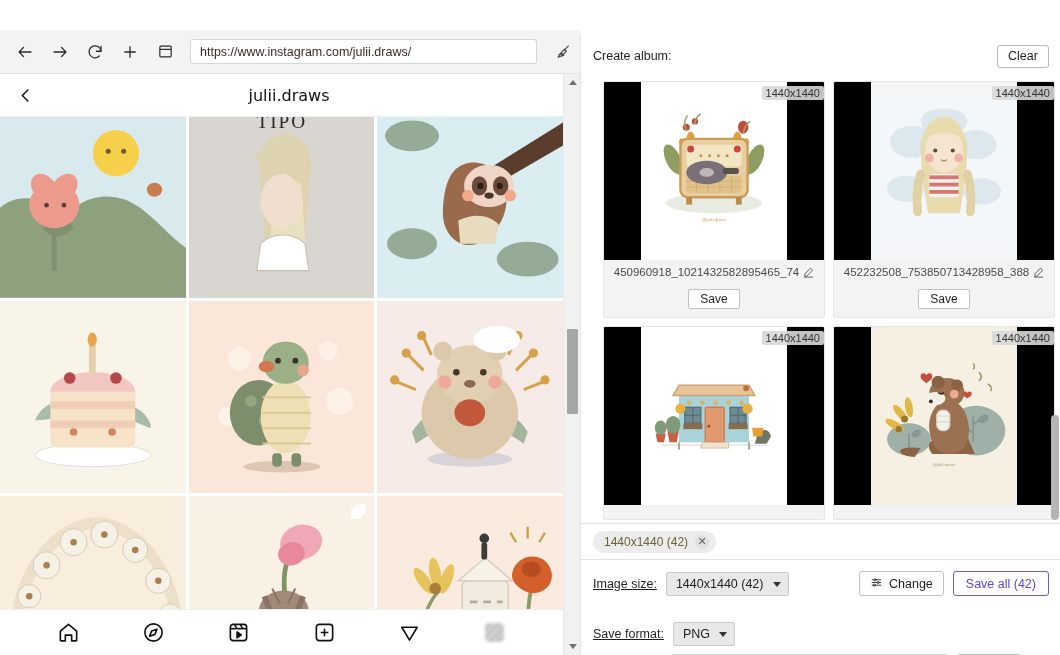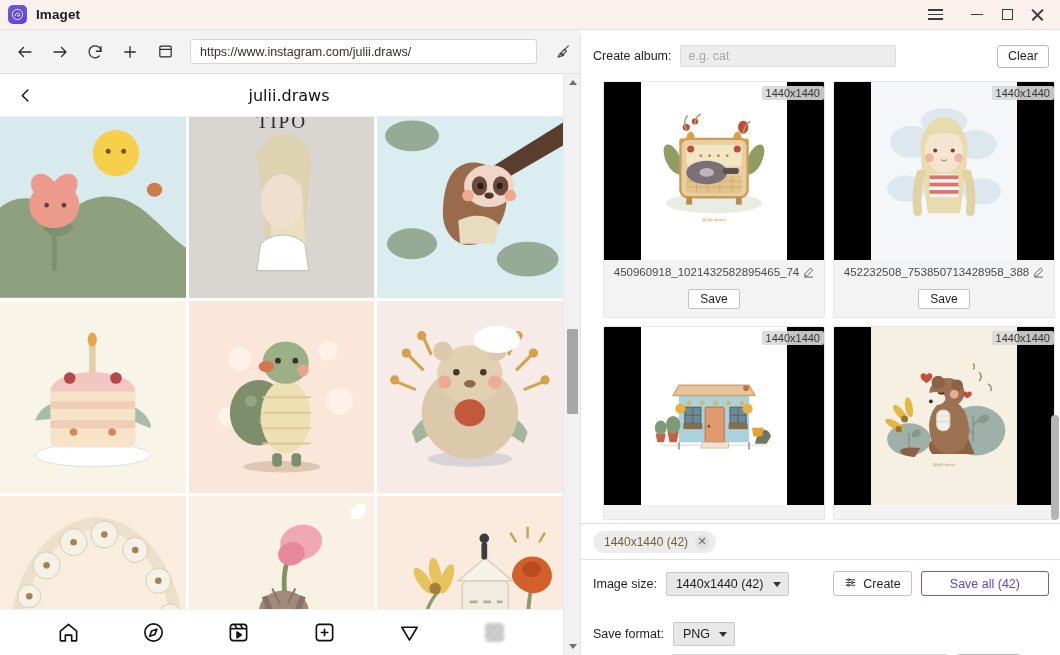--- a/index.html
+++ b/index.html
@@ -221,39 +221,39 @@
     margin-left:7px; width:14px; height:14px; border-radius:50%;
     display:flex; align-items:center; justify-content:center;
     font-size:11px; color:#666; background:#e0e0e0;
   }
 
   .sizebar {
     position:absolute; left:0; top:525px; width:480px; height:48px;
     border-top:1px solid #e2e2e2;
     display:flex; align-items:center; padding:0 12px;
   }
-  .lbl { font-size:12.5px; color:#1f1f1f; }
+  .lbl { font-size:12.5px; color:#1f1f1f;text-decoration:underline; }
   .select {
     position:relative; height:24px; background:#e8e8e8; border:1px solid #c9c9c9;
     border-radius:2px; display:flex; align-items:center;
     padding:0 24px 0 9px; font-size:12.5px; color:#1f1f1f;
   }
   .select .chev {
     position:absolute; right:7px; top:50%; margin-top:-2px;
     width:0;height:0;border-left:4.5px solid transparent;border-right:4.5px solid transparent;
     border-top:5px solid #333;
   }
   .filter-btn {
     margin-left:auto; height:25px; padding:0 10px;
     border:1px solid #c2c2c2; border-radius:3px; background:#fff;
     display:flex; align-items:center; gap:6px;
     font-size:12.5px; color:#1f1f1f;
   }
   .saveall-btn {
-    margin-left:9px; height:25px; padding:0 28px;
+    margin-left:9px; height:25px; padding:0 12px;
     border:1px solid #6a5ae0; border-radius:3px; background:#fff;
     display:flex; align-items:center;
     font-size:12.5px; color:#5b46d6;
   }
 
   .fmtrow {
     position:absolute; left:0; top:585px; width:480px; height:30px;
     display:flex; align-items:center; padding:0 12px;
   }
   .locrow {
@@ -270,50 +270,20 @@
     border:1px solid #b9b9b9; border-radius:3px; background:#fff;
     display:flex; align-items:center; font-size:12.5px; color:#1f1f1f;
   }
   .folder-ic { margin-left:8px; width:20px; display:flex; align-items:center; justify-content:center; }
 </style>
 </head>
 <body>
 
 <div class="app">
 
-  <div class="titlebar">
-    <div class="app-logo">
-      <svg width="13" height="13" viewBox="0 0 24 24" fill="none">
-        <circle cx="12" cy="12" r="9.5" stroke="#ffffff" stroke-width="1.6"></circle>
-        <path d="M7.5 14.5c0-2.8 2.2-5 5-5 1.9 0 3.5 1.6 3.5 3.5 0 1.3-1 2.3-2.3 2.3-.9 0-1.6-.7-1.6-1.6" stroke="#ffffff" stroke-width="1.7" stroke-linecap="round"></path>
-      </svg>
-    </div>
-    <div class="app-title">Imaget</div>
-    <div class="win-ctrls">
-      <div class="win-btn menu">
-        <div class="hamb">
-            <i></i>
-            <i></i>
-            <i></i>
-          </div>
-      </div>
-      <div class="win-btn">
-          <div class="min-ic"></div>
-        </div>
-      <div class="win-btn">
-          <div class="max-ic"></div>
-        </div>
-      <div class="win-btn close">
-          <div class="close-ic">
-            <i></i>
-            <i></i>
-          </div>
-        </div>
-    </div>
-  </div>
 
   <div class="toolbar">
     <div class="tb-btn">
       <svg width="18" height="18" viewBox="0 0 24 24" fill="none" stroke="#2b2b2b" stroke-width="1.7" stroke-linecap="round" stroke-linejoin="round">
         <path d="M20 12H4M10 6l-6 6 6 6"></path>
         </svg>
     </div>
     <div class="tb-btn">
       <svg width="18" height="18" viewBox="0 0 24 24" fill="none" stroke="#2b2b2b" stroke-width="1.7" stroke-linecap="round" stroke-linejoin="round">
         <path d="M4 12h16M14 6l6 6-6 6"></path>
@@ -602,23 +572,20 @@
     <div class="thumb"></div>
     <div class="arrow down">
         <div class="tri down"></div>
       </div>
   </div>
 
   <div class="rpanel">
 
     <div class="album-row">
       <span class="album-label">Create album:</span>
-      <div class="album-input">
-        <span>e.g. cat</span>
-      </div>
       <div class="clear-btn">Clear</div>
     </div>
 
     <div class="results">
       <div class="res-grid">
 
         <div class="card">
           <div class="card-img">
             <div class="inner" style="background:#fff">
               <svg viewBox="0 0 100 100" preserveAspectRatio="xMidYMid meet">
@@ -847,21 +814,21 @@
       </div>
       <div class="filter-btn">
         <span>
           <svg width="13" height="13" viewBox="0 0 24 24" fill="none" stroke="#2b2b2b" stroke-width="1.7" stroke-linecap="round">
             <path d="M4 7h16M4 12h16M4 17h16"></path>
             <circle cx="9" cy="7" r="2" fill="#fff"></circle>
               <circle cx="15" cy="12" r="2" fill="#fff"></circle>
               <circle cx="8" cy="17" r="2" fill="#fff"></circle>
             </svg>
         </span>
-        <span>Create</span>
+        <span>Change</span>
       </div>
       <div class="saveall-btn">Save all (42)</div>
     </div>
 
     <div class="fmtrow">
       <span class="lbl" style="margin-right:9px">Save format:</span>
       <div class="select">
         <span>PNG</span>
         <span class="chev"></span>
       </div>

